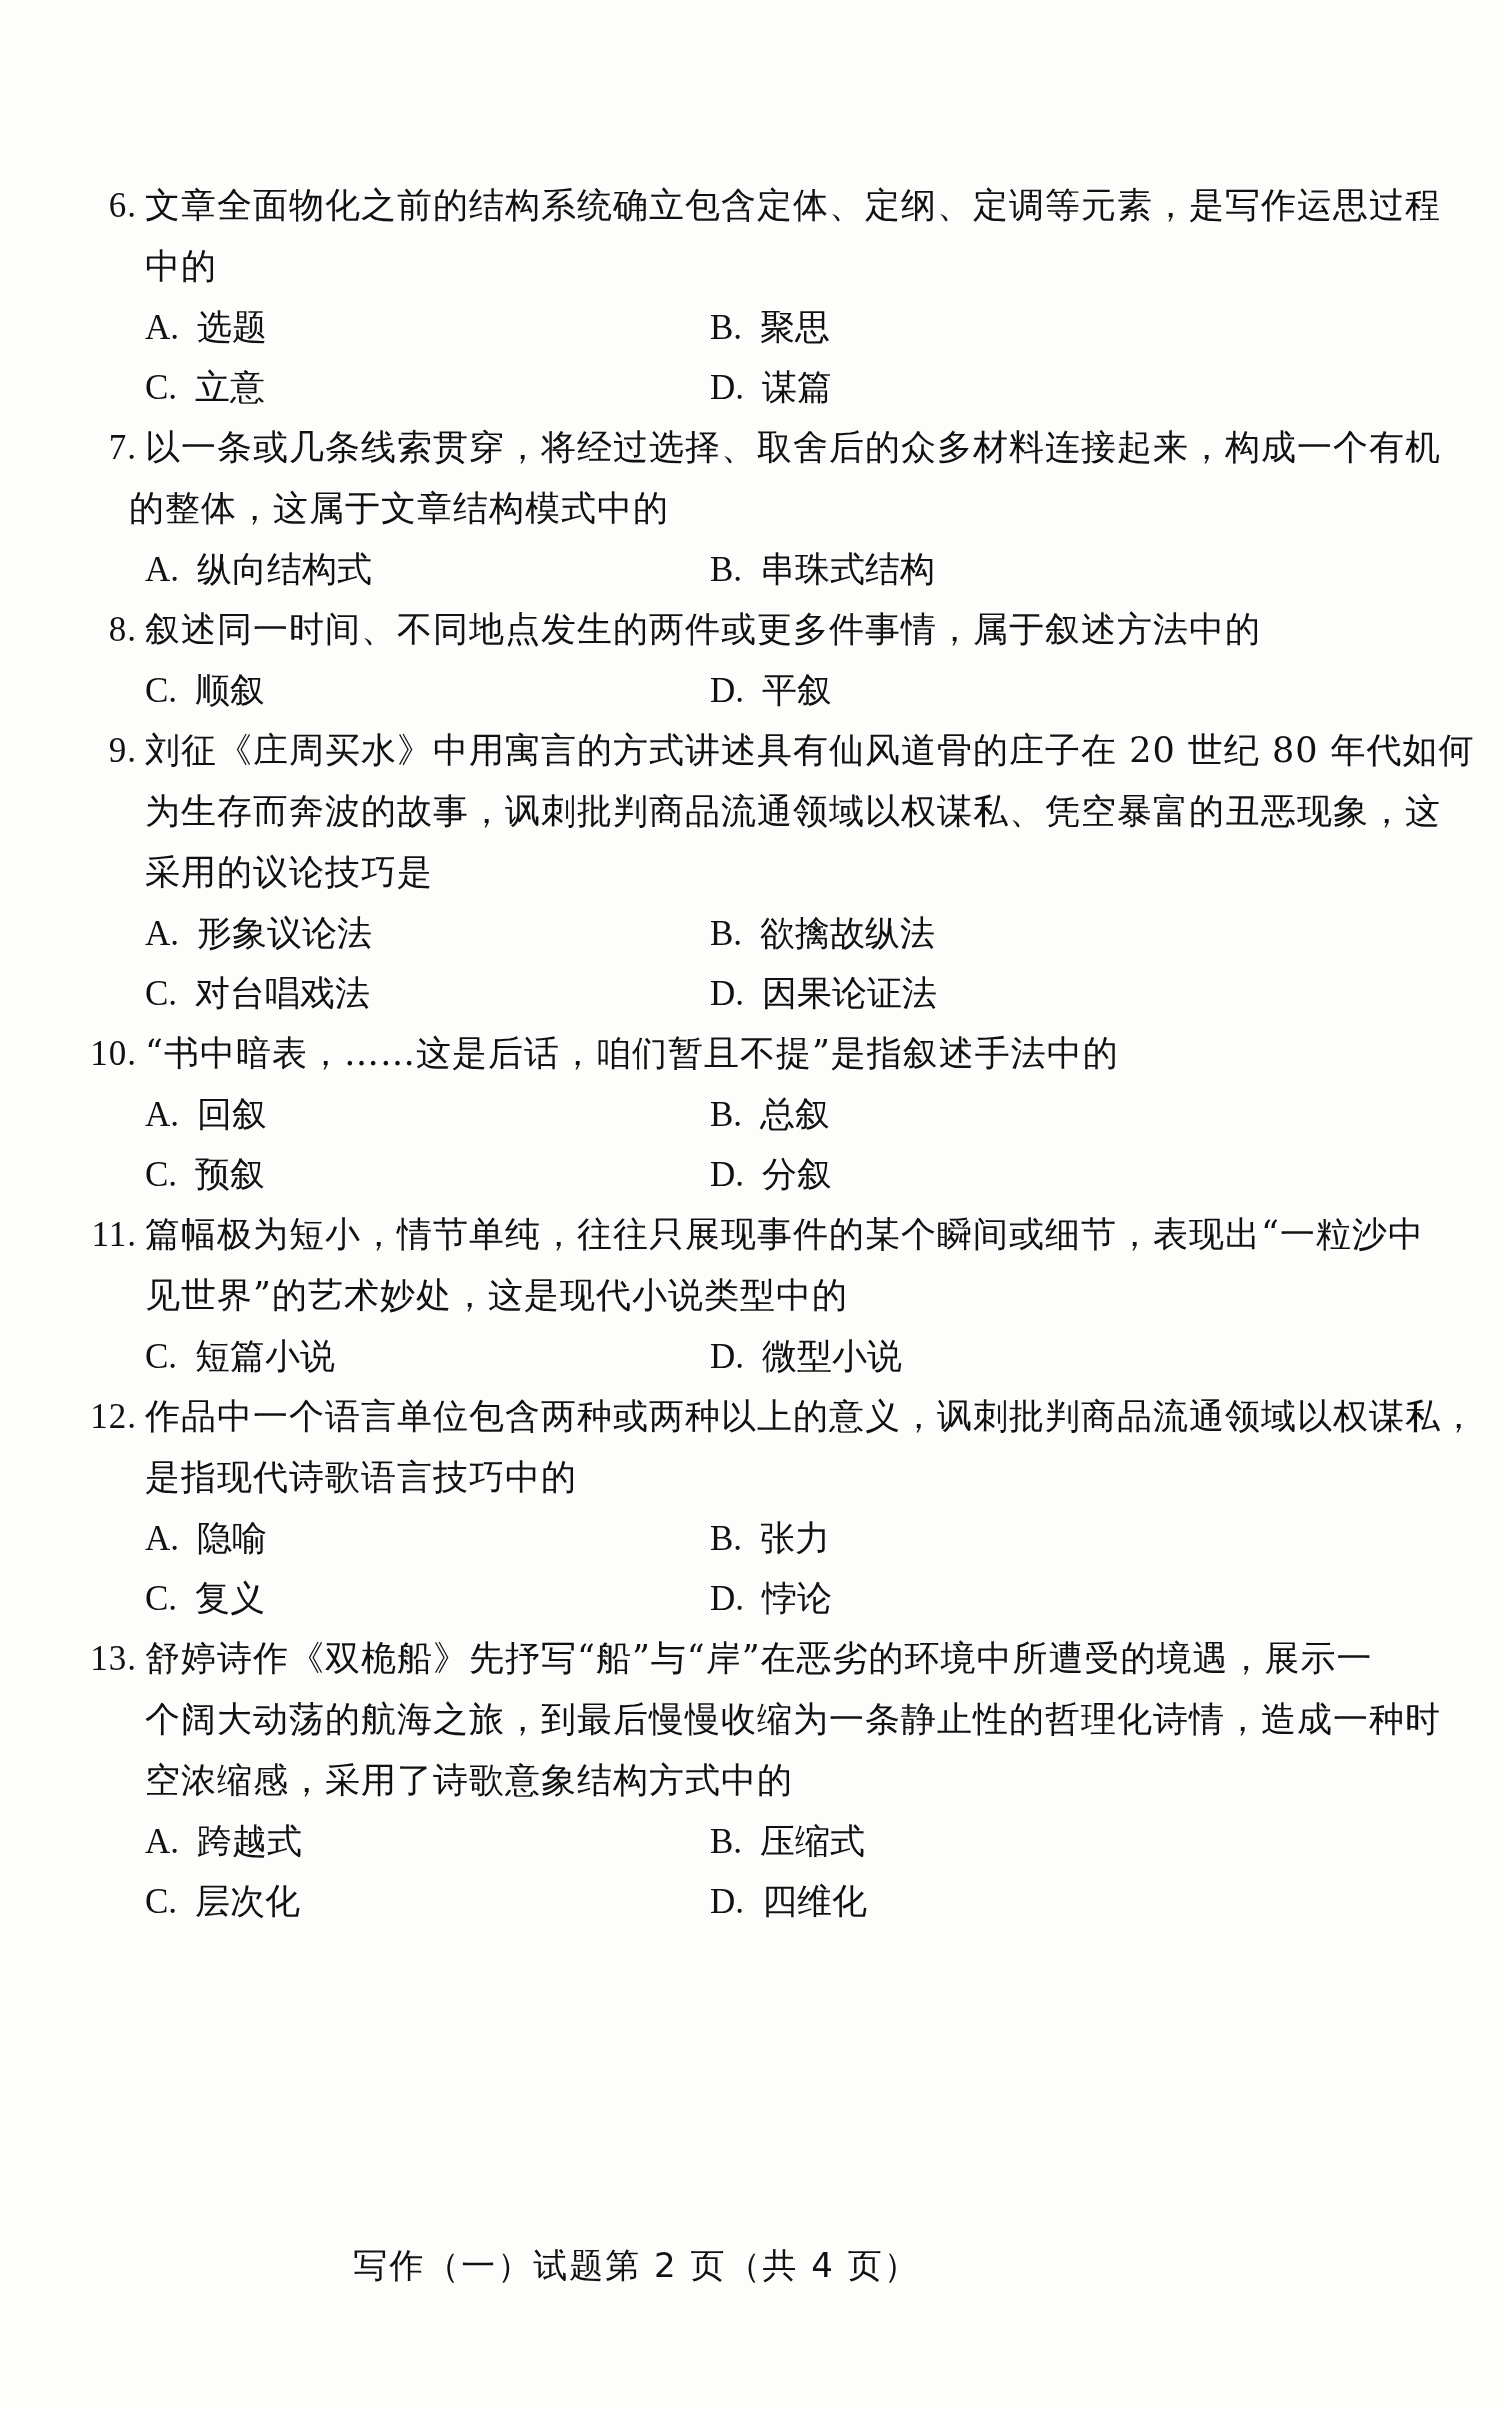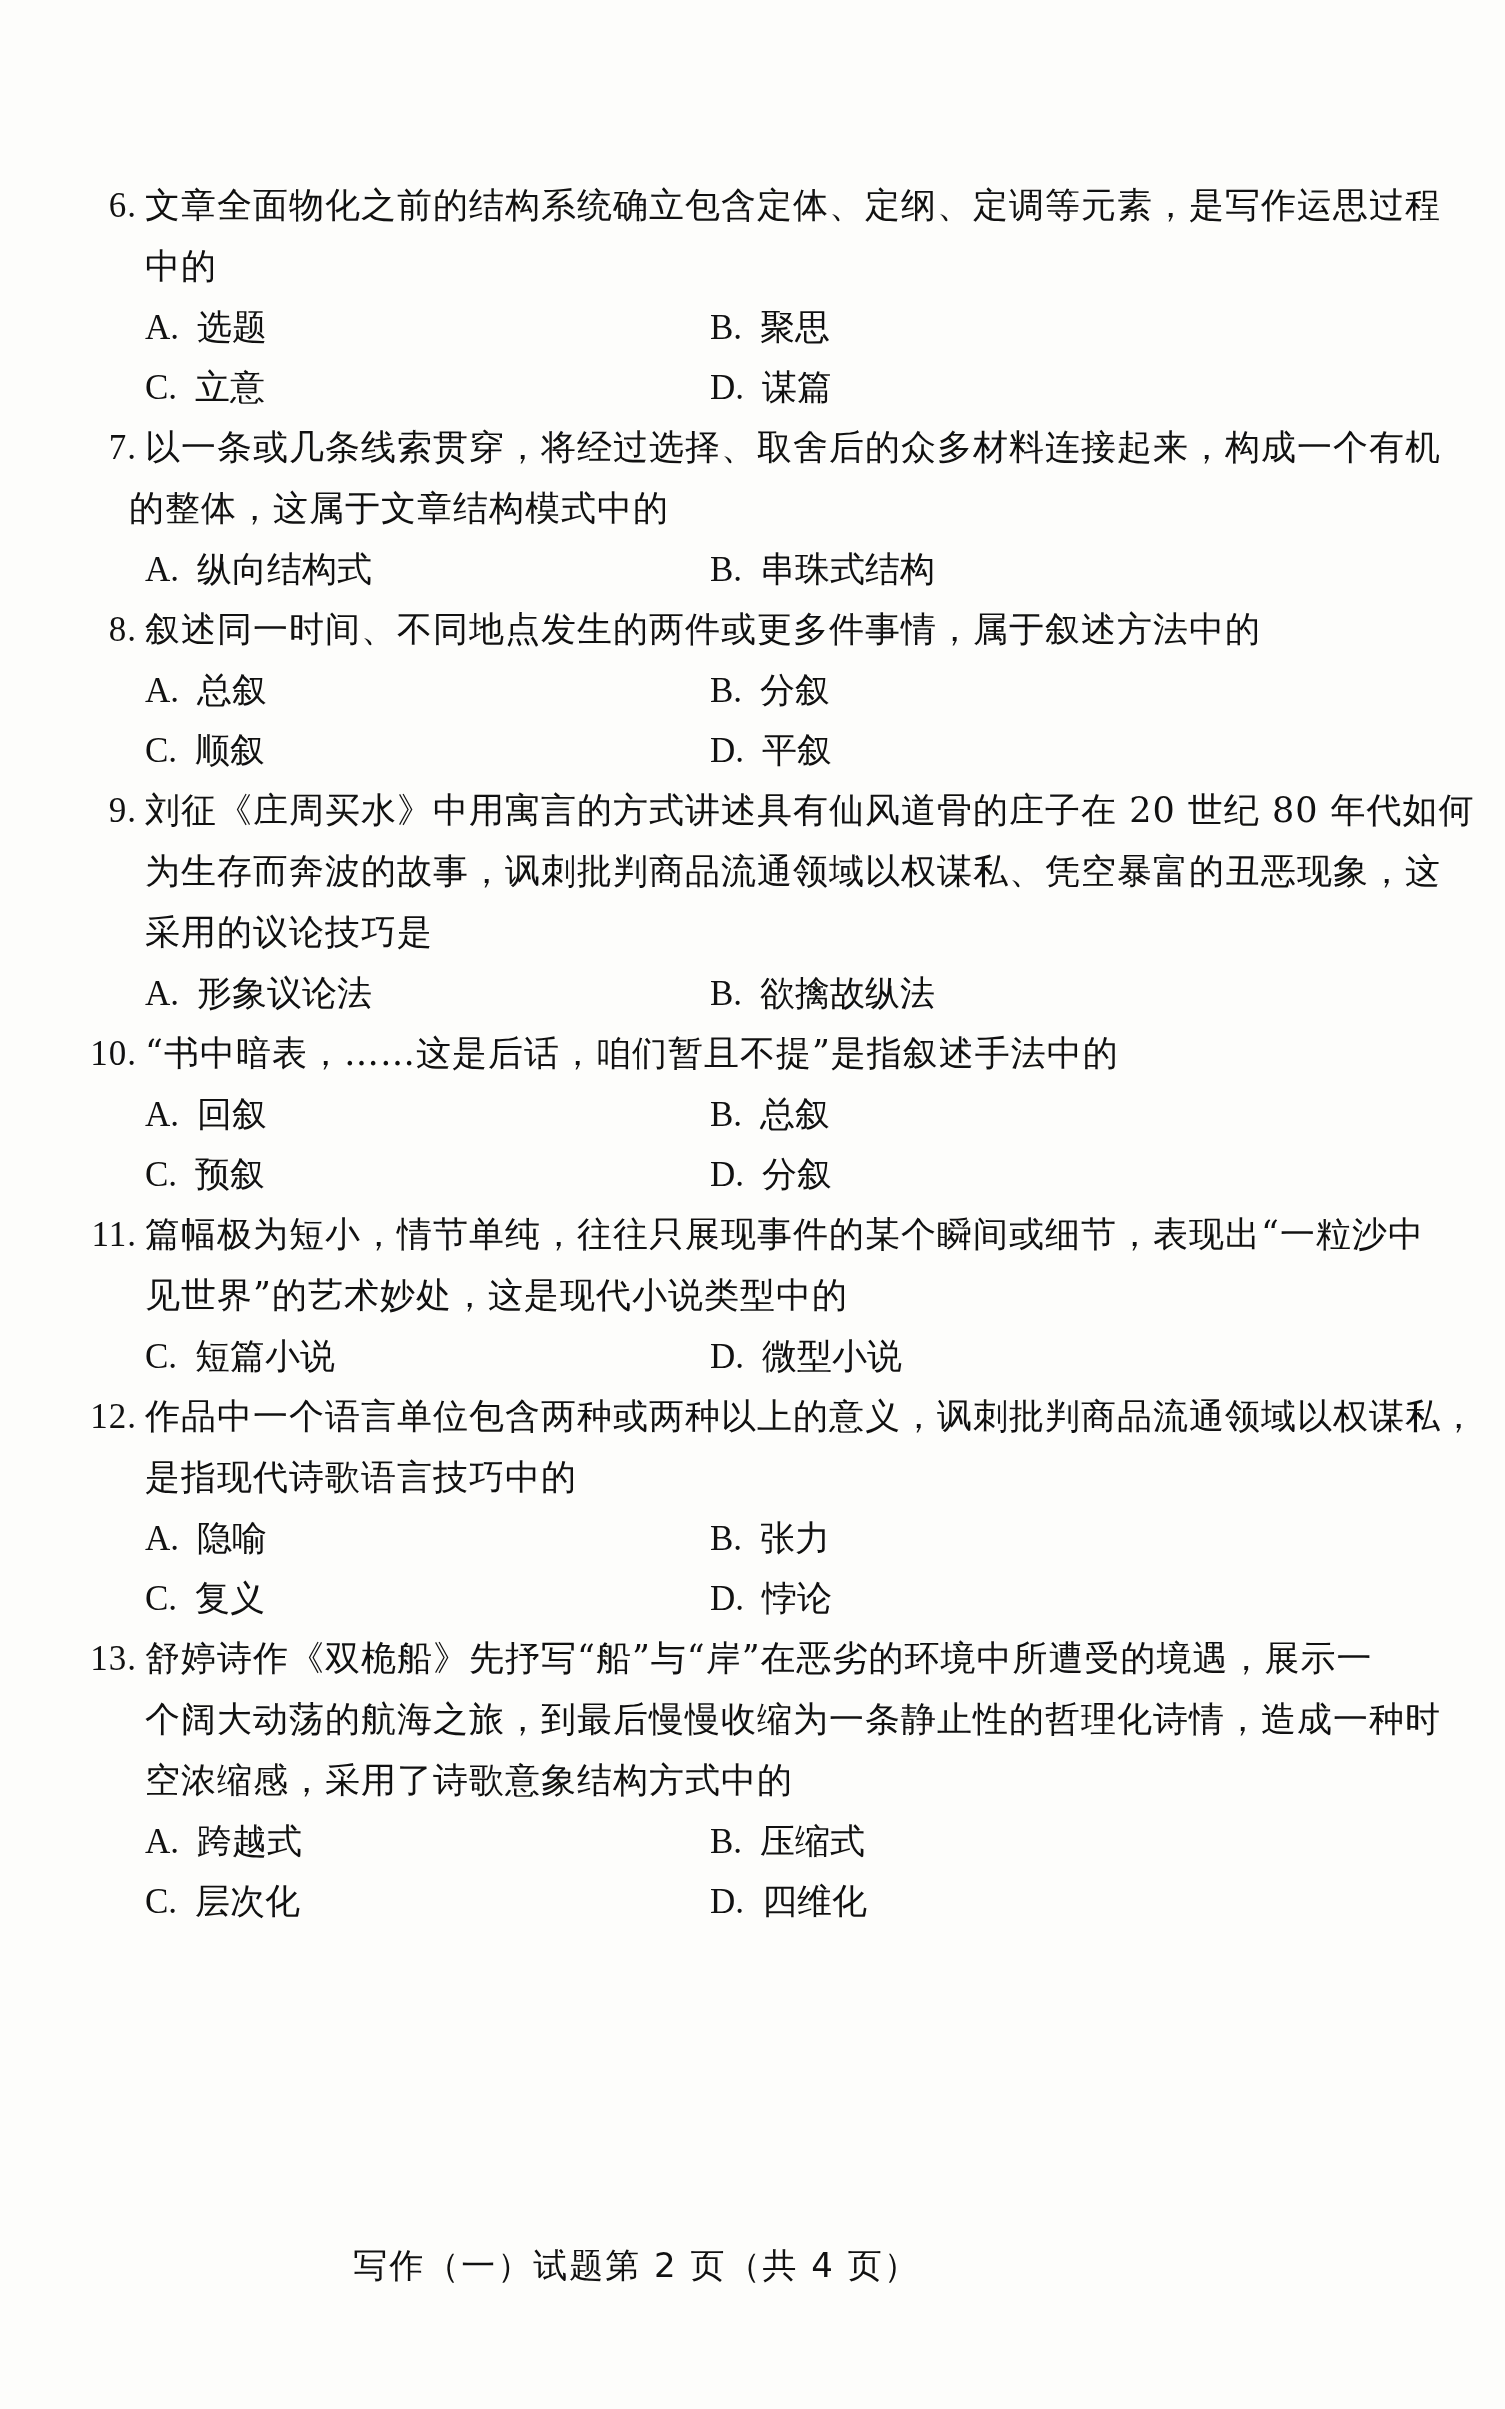--- a/index.html
+++ b/index.html
@@ -89,43 +89,43 @@
       <span class="opt col2"><span class="opt-letter">B.</span><span>串珠式结构</span></span>
     </div>
   </div>
 
   <div class="question">
     <div class="q-line">
       <span class="q-num">8.</span>
       <span class="q-text">叙述同一时间、不同地点发生的两件或更多件事情，属于叙述方法中的</span>
     </div>
     <div class="opt-row">
-      <span class="opt col1"><span class="opt-letter">A.</span><span>总叙</span></span>
-      <span class="opt col2"><span class="opt-letter">B.</span><span>分叙</span></span>
-    </div>
-    <div class="opt-row">
       <span class="opt col1"><span class="opt-letter">C.</span><span>顺叙</span></span>
       <span class="opt col2"><span class="opt-letter">D.</span><span>平叙</span></span>
     </div>
   </div>
 
   <div class="question">
     <div class="q-line">
       <span class="q-num">9.</span>
       <span class="q-text">刘征《庄周买水》中用寓言的方式讲述具有仙风道骨的庄子在 20 世纪 80 年代如何</span>
     </div>
     <div class="q-line">
       <span class="q-text">为生存而奔波的故事，讽刺批判商品流通领域以权谋私、凭空暴富的丑恶现象，这</span>
     </div>
     <div class="q-line">
       <span class="q-text">采用的议论技巧是</span>
     </div>
     <div class="opt-row">
       <span class="opt col1"><span class="opt-letter">A.</span><span>形象议论法</span></span>
       <span class="opt col2"><span class="opt-letter">B.</span><span>欲擒故纵法</span></span>
+    </div>
+    <div class="opt-row">
+      <span class="opt col1"><span class="opt-letter">C.</span><span>对台唱戏法</span></span>
+      <span class="opt col2"><span class="opt-letter">D.</span><span>因果论证法</span></span>
     </div>
   </div>
 
   <div class="question">
     <div class="q-line">
       <span class="q-num">10.</span>
       <span class="q-text">“书中暗表，……这是后话，咱们暂且不提”是指叙述手法中的</span>
     </div>
     <div class="opt-row">
       <span class="opt col1"><span class="opt-letter">A.</span><span>回叙</span></span>

